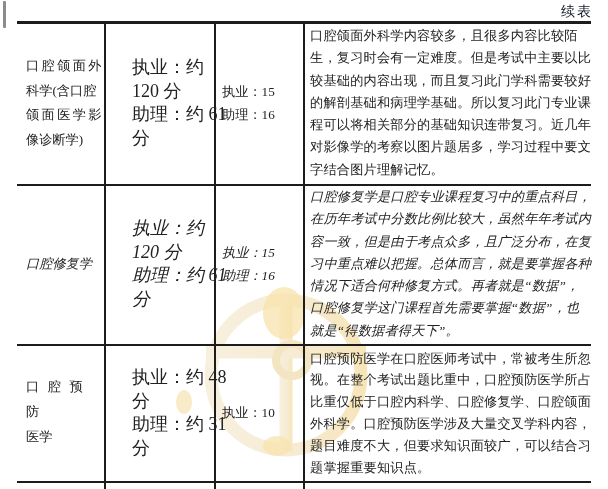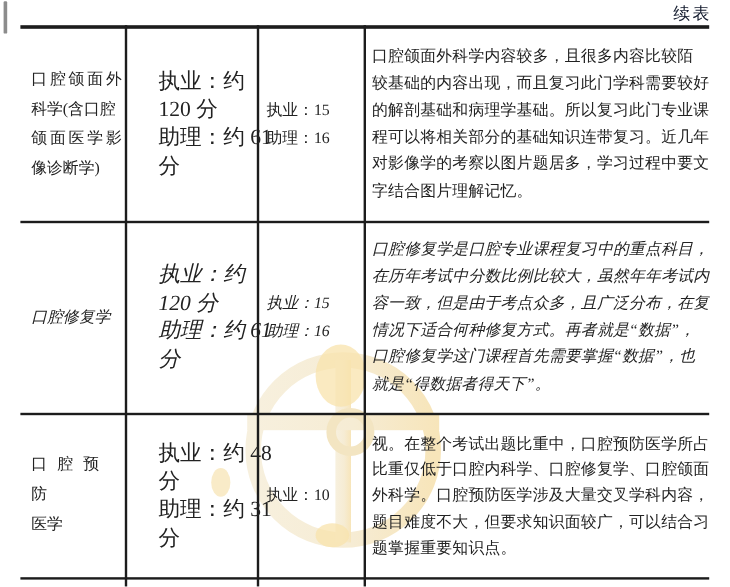--- a/index.html
+++ b/index.html
@@ -79,20 +79,21 @@
   <div class="cell r1 c-score">
     <div class="line">执业：约 120 分</div>
     <div class="line">助理：约 61 分</div>
   </div>
   <div class="cell r1 c-count">
     <div class="line">执业：15</div>
     <div class="line">助理：16</div>
   </div>
   <div class="cell r1 c-desc">
     <div class="line">口腔颌面外科学内容较多，且很多内容比较陌</div>
+    <div class="line">生，复习时会有一定难度。但是考试中主要以比</div>
     <div class="line">较基础的内容出现，而且复习此门学科需要较好</div>
     <div class="line">的解剖基础和病理学基础。所以复习此门专业课</div>
     <div class="line">程可以将相关部分的基础知识连带复习。近几年</div>
     <div class="line">对影像学的考察以图片题居多，学习过程中要文</div>
     <div class="line">字结合图片理解记忆。</div>
   </div>
 
   <div class="cell r2 c-subject">
     <div class="line">口腔修复学</div>
   </div>
@@ -101,37 +102,39 @@
     <div class="line">助理：约 61 分</div>
   </div>
   <div class="cell r2 c-count">
     <div class="line">执业：15</div>
     <div class="line">助理：16</div>
   </div>
   <div class="cell r2 c-desc">
     <div class="line">口腔修复学是口腔专业课程复习中的重点科目，</div>
     <div class="line">在历年考试中分数比例比较大，虽然年年考试内</div>
     <div class="line">容一致，但是由于考点众多，且广泛分布，在复</div>
+    <div class="line">习中重点难以把握。总体而言，就是要掌握各种</div>
     <div class="line">情况下适合何种修复方式。再者就是“数据”，</div>
     <div class="line">口腔修复学这门课程首先需要掌握“数据”，也</div>
     <div class="line">就是“得数据者得天下”。</div>
   </div>
 
   <div class="cell r3 c-subject">
     <div class="line ls8">口腔预防</div>
     <div class="line">医学</div>
   </div>
   <div class="cell r3 c-score">
     <div class="line">执业：约 48 分</div>
     <div class="line">助理：约 31 分</div>
   </div>
   <div class="cell r3 c-count">
     <div class="line">执业：10</div>
   </div>
   <div class="cell r3 c-desc">
+    <div class="line">口腔预防医学在口腔医师考试中，常被考生所忽</div>
     <div class="line">视。在整个考试出题比重中，口腔预防医学所占</div>
     <div class="line">比重仅低于口腔内科学、口腔修复学、口腔颌面</div>
     <div class="line">外科学。口腔预防医学涉及大量交叉学科内容，</div>
     <div class="line">题目难度不大，但要求知识面较广，可以结合习</div>
     <div class="line">题掌握重要知识点。</div>
   </div>
 
 </div>
 
 </body></html>

